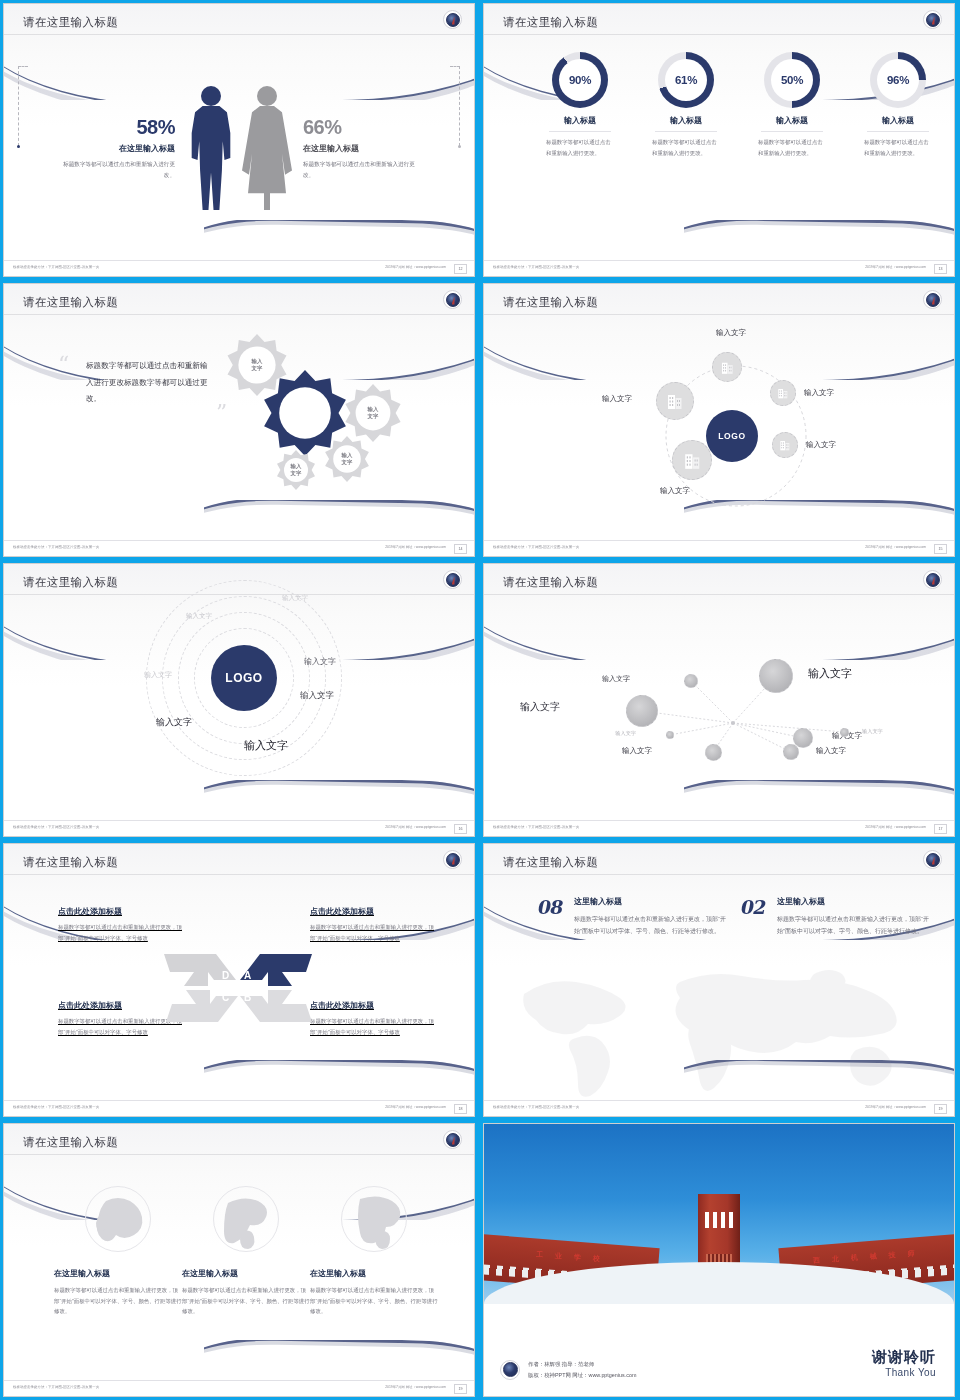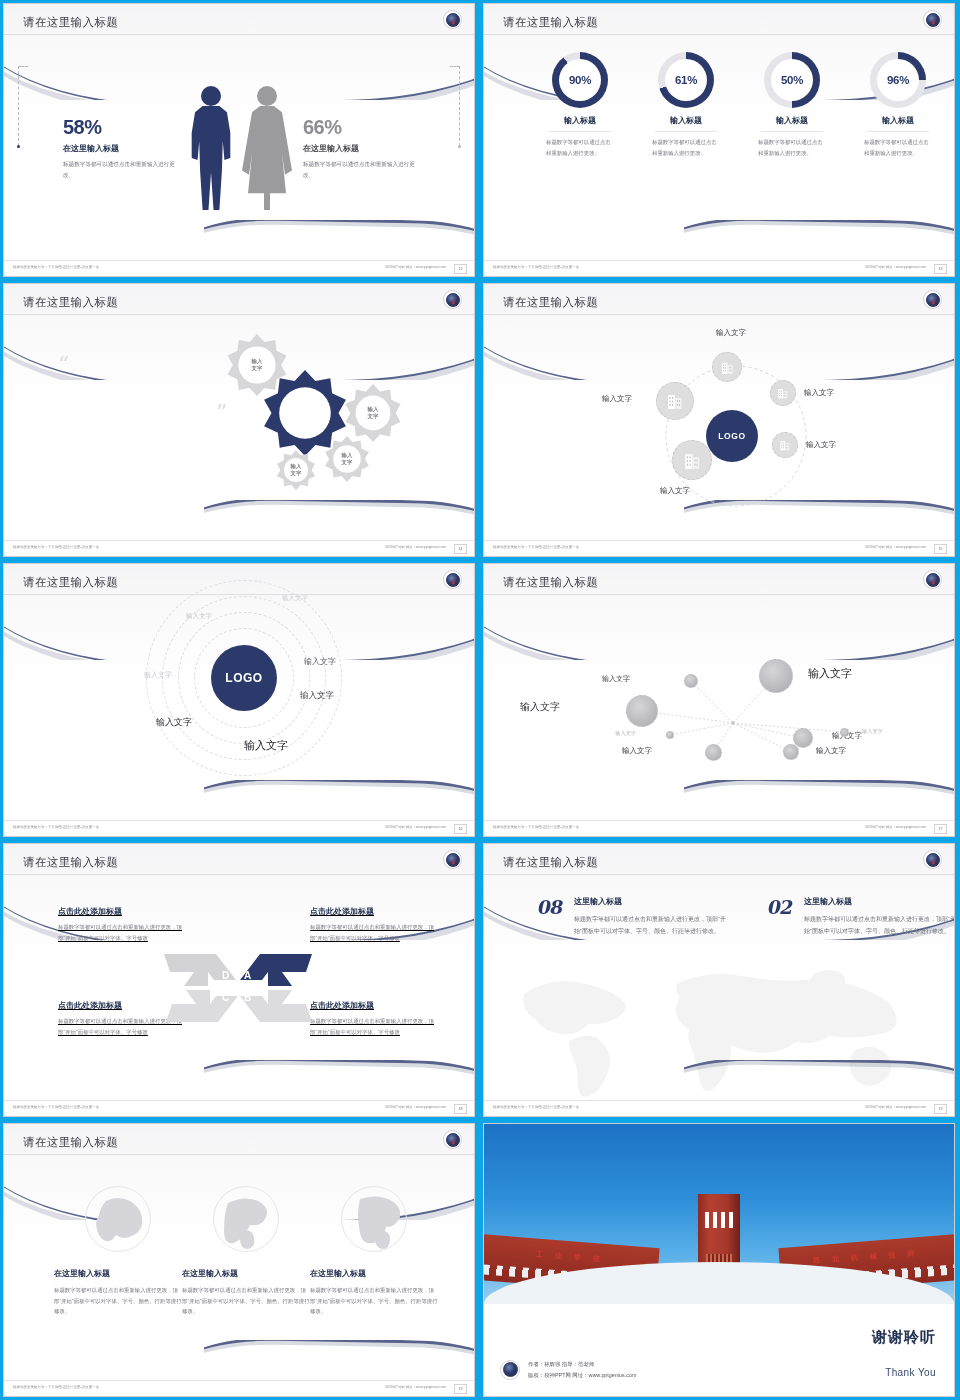--- a/index.html
+++ b/index.html
@@ -92,21 +92,21 @@
   .fig.male .body{ width:42px; height:104px; background:#2b3a6b;
      clip-path:polygon(30% 0,70% 0,88% 6%,96% 26%,96% 50%,82% 52%,78% 34%,76% 62%,70% 100%,56% 100%,50% 64%,44% 100%,30% 100%,24% 62%,22% 34%,18% 52%,4% 50%,4% 26%,12% 6%);
      border-radius:7px 7px 3px 3px; }
   .fig.female .head{ background:#9b9b9e; }
   .fig.female .body{ width:50px; height:104px; background:#9b9b9e;
      clip-path:polygon(36% 0,64% 0,80% 6%,100% 62%,86% 66%,80% 46%,88% 84%,56% 84%,56% 100%,44% 100%,44% 84%,12% 84%,20% 46%,14% 66%,0 62%,20% 6%); }
   .stat { width:118px; }
   .stat .pct { font-size:20px; font-weight:bold; letter-spacing:-.5px; }
   .stat .ttl { font-size:8px; font-weight:bold; margin-top:4px; }
   .stat .desc { font-size:5.6px; line-height:1.85; color:#6f6f79; margin-top:5px; }
-  .stat.left { text-align:left; padding-right:6px; }
+  .stat.left { text-align:right; padding-right:6px; }
   .stat.left .pct{ color:#2b3a6b; } .stat.left .ttl{ color:#22304f; }
   .stat.right { text-align:left; padding-left:6px; }
   .stat.right .pct{ color:#8d8d93; } .stat.right .ttl{ color:#4a4a52; }
   .bracket { position:absolute; top:28px; width:10px; height:80px; }
   .bracket.l { left:14px; border-left:1px dashed #b6b6bd; border-top:1px dashed #b6b6bd; border-bottom:0; }
   .bracket.l::before{content:"";position:absolute;left:-2px;bottom:-2px;width:3px;height:3px;background:#2b3a6b;border-radius:50%;}
   .bracket.r { right:14px; border-right:1px dashed #b6b6bd; border-top:1px dashed #b6b6bd; }
   .bracket.r::before{content:"";position:absolute;right:-2px;bottom:-2px;width:3px;height:3px;background:#b6b6bd;border-radius:50%;}
 
   
@@ -173,21 +173,21 @@
   .tower .grille { position:absolute; bottom:6px; left:8px; width:26px; height:30px;
      background:repeating-linear-gradient(90deg,#c9674f 0 2px,#7a241c 2px 4px); }
   .wing { position:absolute; bottom:10px; height:46px; background:linear-gradient(180deg,#ab3a2b,#8b281f); }
   .wing .wrow { position:absolute; bottom:6px; left:4px; right:4px; height:10px;
      background:repeating-linear-gradient(90deg,#eceef0 0 6px,transparent 6px 13px); }
   .snow { position:absolute; left:0; right:0; bottom:0; height:42px; background:#eef3f7;
      border-radius:50% 50% 0 0 / 100% 100% 0 0; }
   .cn-sign { position:absolute; font-size:7px; font-weight:bold; color:#cf3a30; letter-spacing:5px; }
   .thanks { position:absolute; right:18px; bottom:18px; text-align:right; }
   .thanks .zh { font-size:15px; font-weight:bold; color:#22304f; letter-spacing:1px; }
-  .thanks .en { font-size:10px; color:#3a4a6b; margin-top:20px; letter-spacing:.4px; }
+  .thanks .en { font-size:10px; color:#3a4a6b; margin-top:0; letter-spacing:.4px; }
   .credit { position:absolute; left:16px; bottom:16px; display:flex; align-items:center; gap:8px; }
   .credit .seal { width:20px; height:20px; border-radius:50%; background:#fff; border:1px solid #d4d4da; display:flex; align-items:center; justify-content:center; }
   .credit .seal i { width:15px; height:15px; border-radius:50%;
      background:radial-gradient(circle at 38% 34%, #6d85b8 0%, #2b3a6b 48%, #1d2950 100%); border:1px solid #27325c; display:block; }
   .credit .lines div { font-size:5.4px; color:#55555e; line-height:1.9; }
 </style>
 </head>
 <body>
 
 <div class="deck">
@@ -303,20 +303,21 @@
       <div class="hdr-title">请在这里输入标题</div>
       <div class="hdr-rule"></div>
       <div class="logo-seal">
           <i></i>
         </div>
       <div class="swoosh-top"></div>
       <div class="swoosh-bot"></div>
 
       <div class="stage">
         <div class="quote-mk" style="left:54px;top:36px">“</div>
+        <div class="quote-body">标题数字等都可以通过点击和重新输入进行更改标题数字等都可以通过更改。</div>
         <div class="quote-mk" style="left:212px;top:84px">”</div>
         <div id="gear-layer">
             <div class="gear grey" style="left: 222px; top: 16px; width: 62px; height: 62px;">
               <svg width="62" height="62" style="position:absolute;left:0;top:0">
                 <polygon points="31.0,0.0 38.5,8.0 49.2,5.9 50.6,16.8 60.5,21.4 55.2,31.0 60.5,40.6 50.6,45.2 49.2,56.1 38.5,54.0 31.0,62.0 23.5,54.0 12.8,56.1 11.4,45.2 1.5,40.6 6.8,31.0 1.5,21.4 11.4,16.8 12.8,5.9 23.5,8.0" fill="#d7d7da"></polygon>
                 <circle cx="31" cy="31" r="18.599999999999998" fill="#ffffff"></circle>
               </svg>
               <div class="lbl">输入<br>文字</div>
             </div>
             <div class="gear navy" style="left: 258px; top: 52px; width: 86px; height: 86px;">
@@ -636,21 +637,21 @@
             <path d="M214 62 q18-4 26 8 q10 16 6 34 q-4 20 -16 30 q-10 8 -14-6 q-4-22 -10-38 q-6-16 8-28z"></path>
             <path d="M372 96 q18-8 30 4 q10 12 2 22 q-12 14 -26 8 q-12-6 -12-20 q0-10 6-14z"></path>
             <path d="M330 20 q16-8 28 0 q8 8 -2 14 q-14 8 -26 2 q-8-8 0-16z"></path>
           </g>
         </svg>
         <div class="numblk" style="left:54px;top:18px">
           <div class="n">08</div>
           <div class="t">这里输入标题</div>
           <div class="d">标题数字等都可以通过点击和重新输入进行更改，顶部“开始”面板中可以对字体、字号、颜色、行距等进行修改。</div>
         </div>
-        <div class="numblk" style="left:284px;top:18px">
+        <div class="numblk" style="left:257px;top:18px">
           <div class="n">02</div>
           <div class="t">这里输入标题</div>
           <div class="d">标题数字等都可以通过点击和重新输入进行更改，顶部“开始”面板中可以对字体、字号、颜色、行距等进行修改。</div>
         </div>
       </div>
 
       <div class="foot">
         <div class="foot-l">模板助您走学路方法：下开网图-区区片空图-说页第一页</div>
         <div class="foot-r">2019年7月网   网址：www.pptgenius.com</div>
         <div class="foot-pg">19</div>

